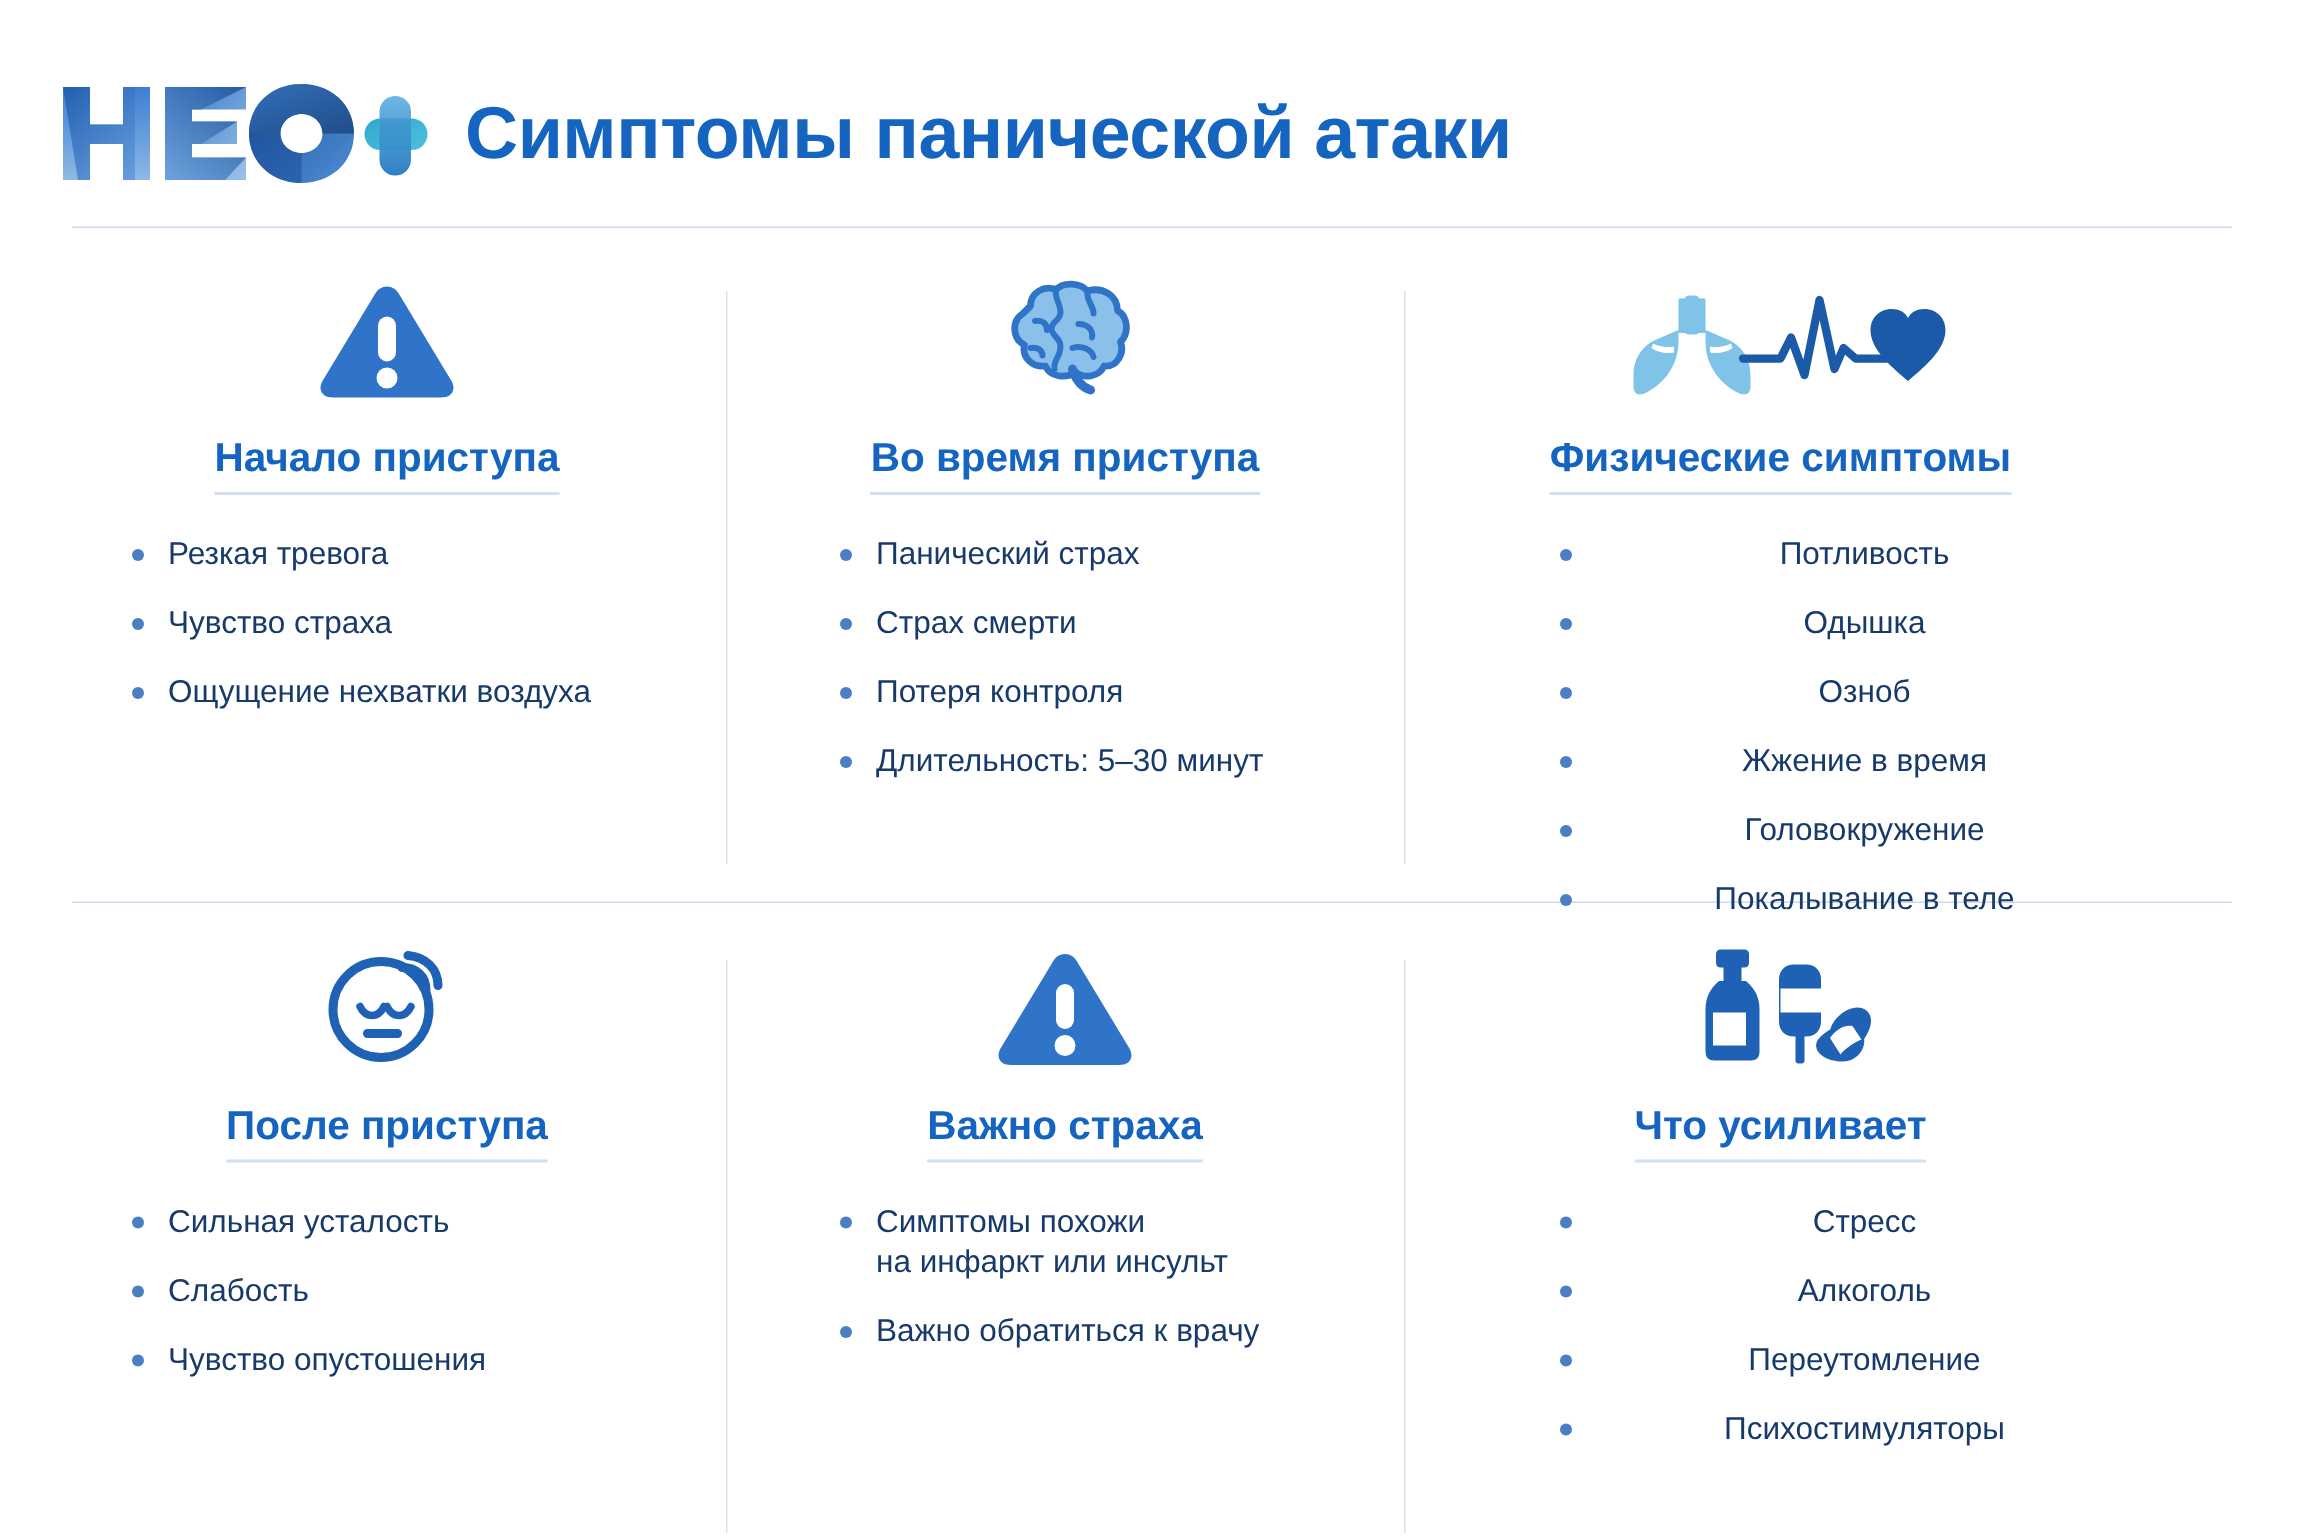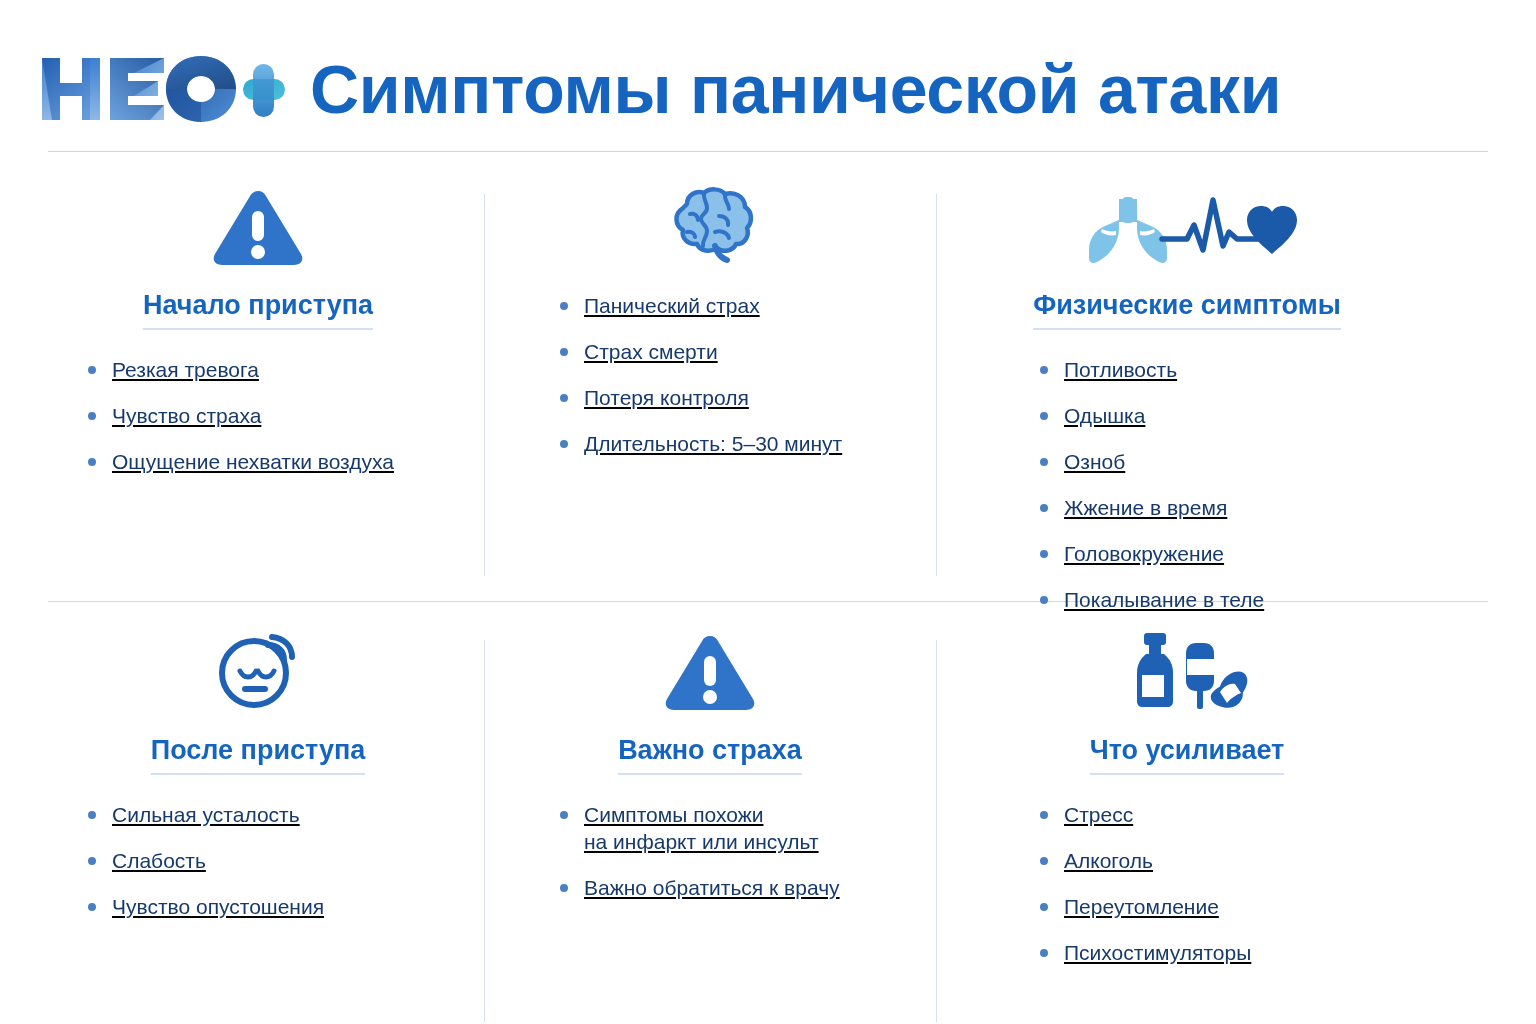--- a/index.html
+++ b/index.html
@@ -26,21 +26,21 @@
     position: absolute;
     left: 38px;
     top: 52px;
     width: 248px;
     height: 74px;
   }
   .page-title {
     position: absolute;
     left: 310px;
     top: 54px;
-    font-size: 68px;
+    font-size: 49px;
     font-weight: bold;
     color: #1565c0;
     letter-spacing: -0.3px;
     white-space: nowrap;
     line-height: 70px;
   }
   .header-rule {
     position: absolute;
     left: 48px;
     top: 151px;
@@ -114,25 +114,24 @@
     line-height: 34px;
     white-space: nowrap;
     padding-bottom: 6px;
     border-bottom: 2px solid #d3e0f2;
   }
 
   .card-list {
     list-style: none;
     margin: 26px 0 0 0;
     padding: 0;
-    text-decoration: underline;
   }
   .card.col-1 .card-list { padding-left: 38px; }
   .card.col-2 .card-list { padding-left: 58px; }
-  .card.col-3 .card-list { padding-left: 86px; }
+  .card.col-3 .card-list { padding-left: 86px; text-align: center; }
 
   .card-list li {
     position: relative;
     padding-left: 26px;
     margin-bottom: 19px;
     font-size: 21px;
     line-height: 27px;
     color: #173a6b;
   }
   .card-list li::before {
@@ -251,20 +250,23 @@
             <path d="M47 7 C46 14 50 16 50 22 C50 28 44 28 44 33 C44 38 50 39 50 45 C50 52 45 54 46 60"></path>
             <path d="M68 8 C67 15 72 17 72 23"></path>
             <path d="M62 30 C68 30 72 34 71 39"></path>
             <path d="M58 46 C64 44 71 47 72 52"></path>
             <path d="M33 28 C38 27 41 30 41 34"></path>
             <path d="M30 46 C35 45 38 48 38 51"></path>
           </g>
           <path d="M58 60 C60 67 64 72 70 74" stroke="#2f74c8" stroke-width="6" fill="none" stroke-linecap="round"></path>
         </svg>
       </div>
+      <div class="card-head">
+        <span class="card-title">Во время приступа</span>
+      </div>
       <ul class="card-list">
         <li><span>Панический страх</span></li>
         <li><span>Страх смерти</span></li>
         <li><span>Потеря контроля</span></li>
         <li><span>Длительность: 5–30 минут</span></li>
       </ul>
     </div>
 
     <div class="card col-3">
       <div class="card-icon">

